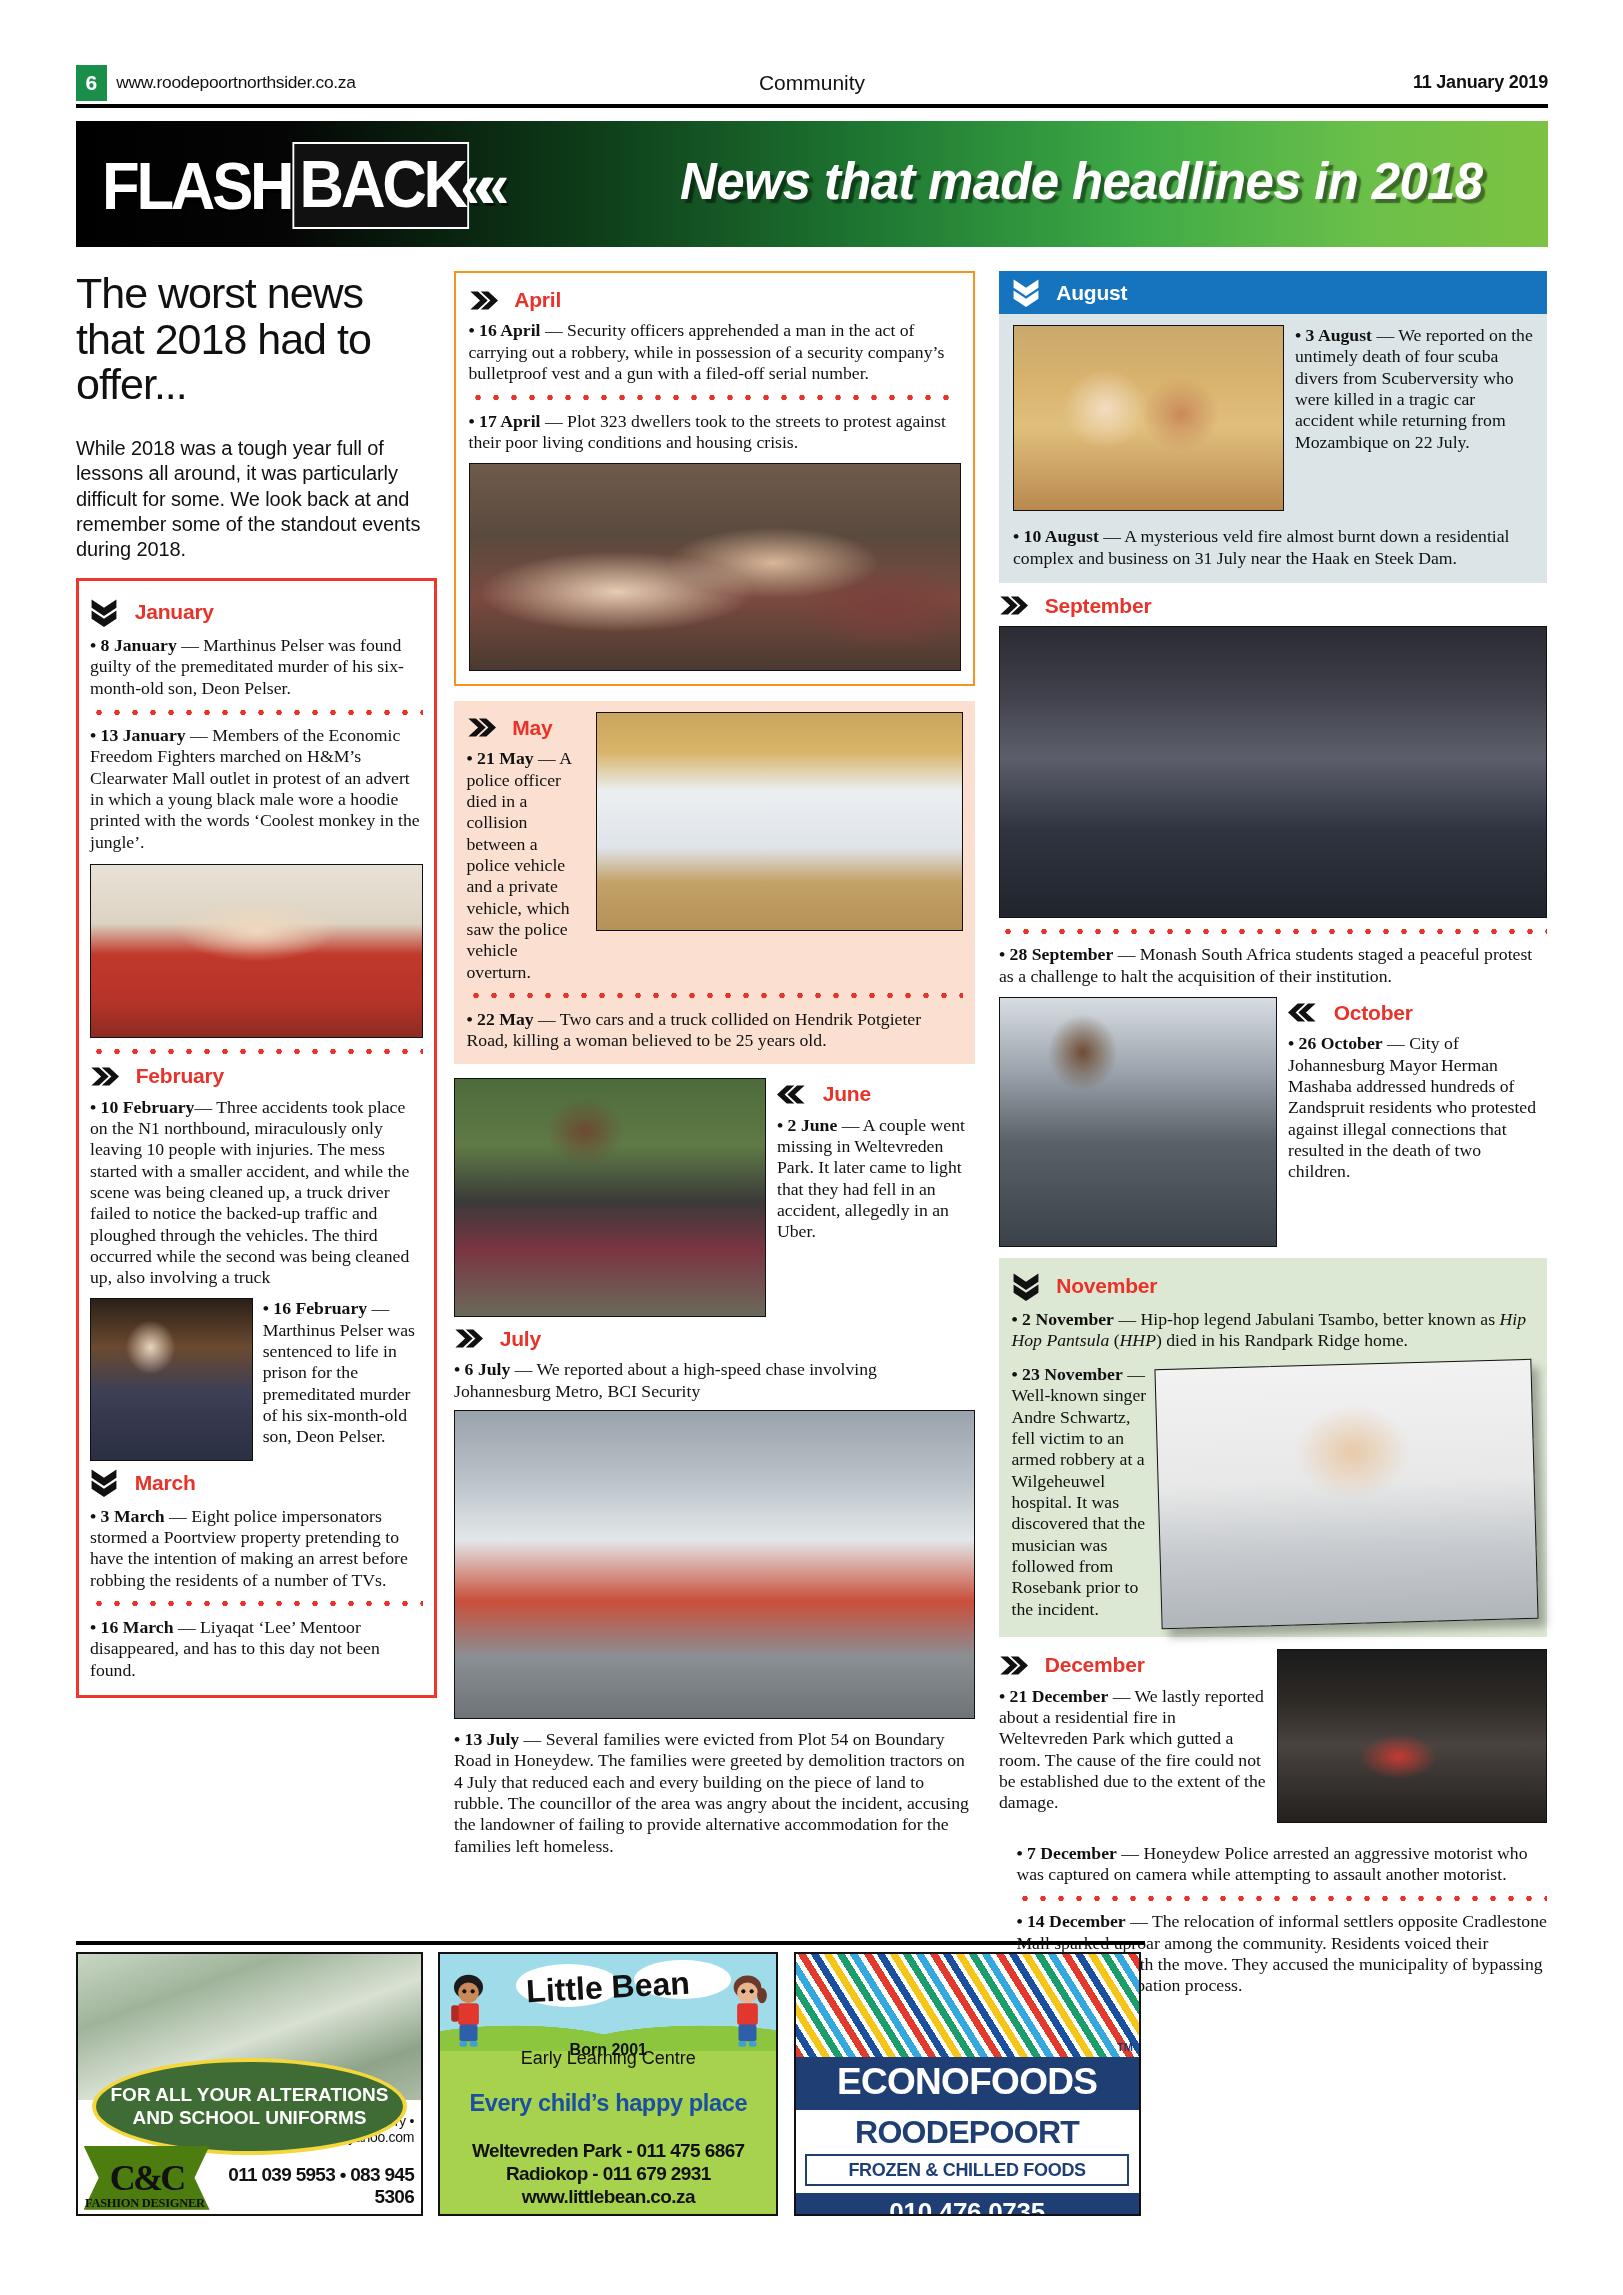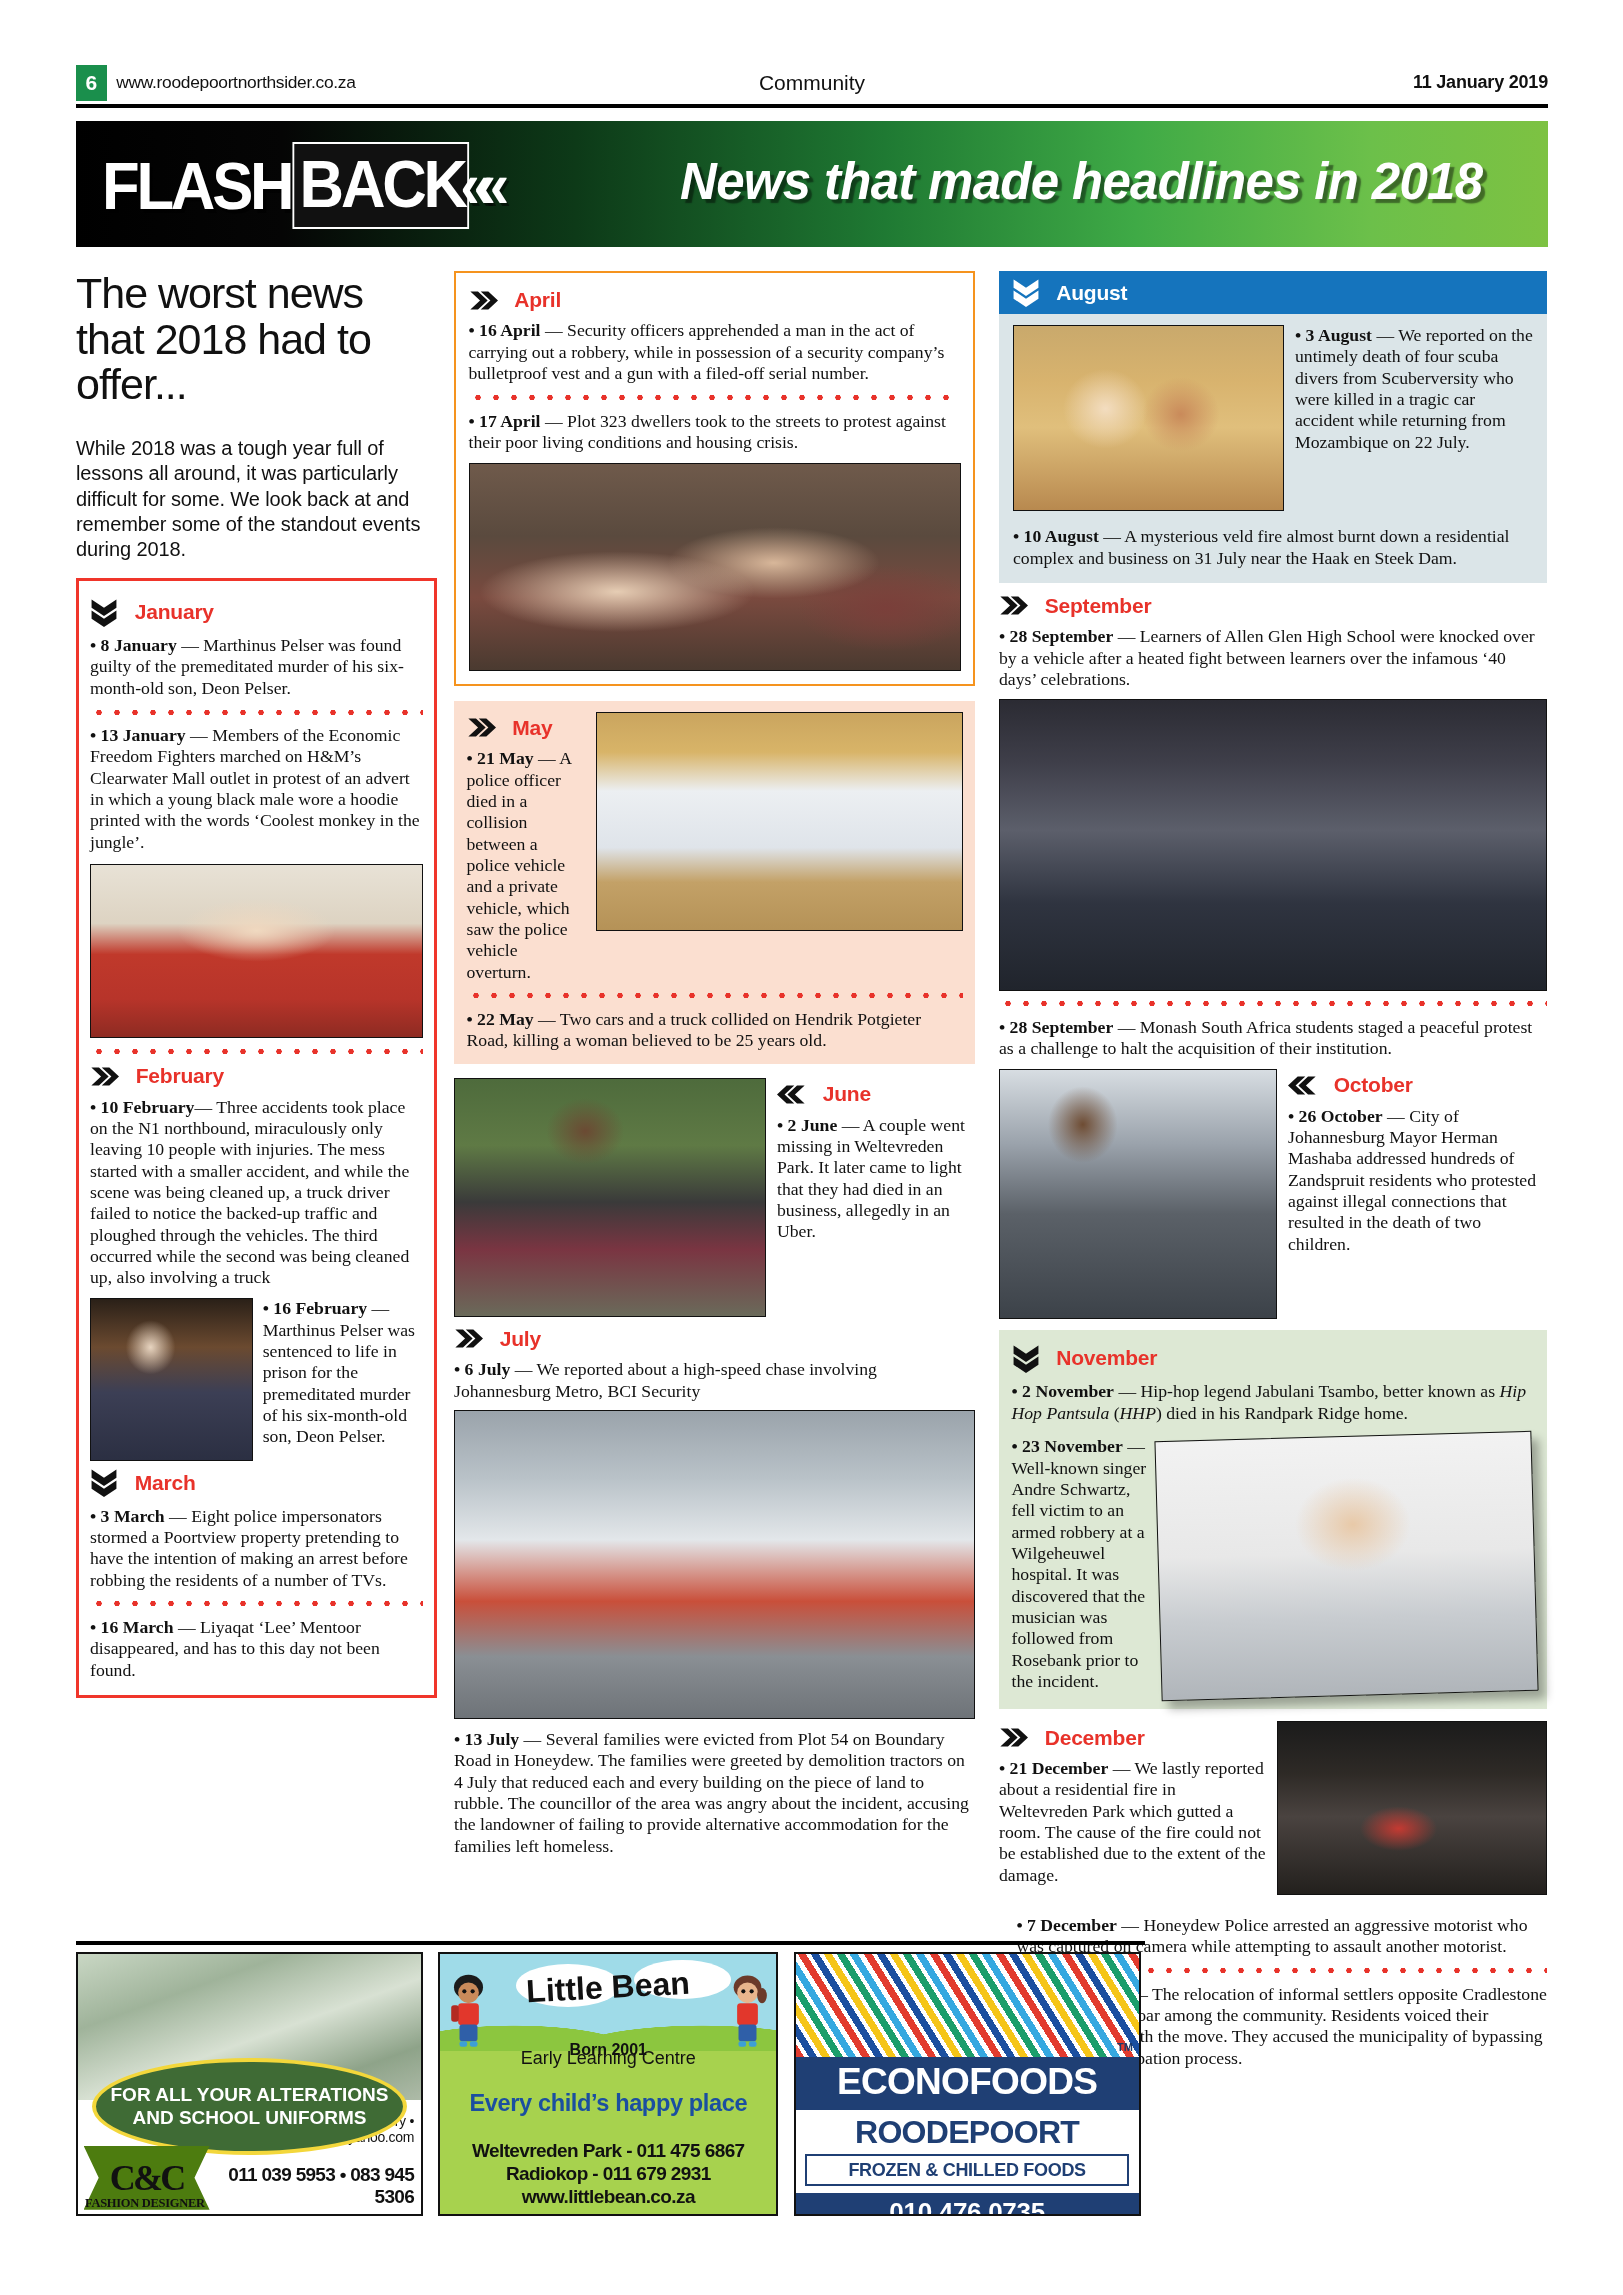--- a/index.html
+++ b/index.html
@@ -359,21 +359,21 @@
           <div style="flex:1;">
             <div class="month-head" style="justify-content:flex-start;">
               <span class="chev">
                 <svg width="29" height="21" viewBox="0 0 42 30">
                     <path d="M40 2 L26 15 L40 28 L29 28 L15 15 L29 2 Z" fill="#111"></path>
                     <path d="M25 2 L11 15 L25 28 L14 28 L0 15 L14 2 Z" fill="#111"></path>
                   </svg>
               </span>
               <span class="month-label">June</span>
             </div>
-            <p class="body-text"><b>• 2 June</b><span> — A couple went missing in Weltevreden Park. It later came to light that they had died in an business, allegedly in an Uber.</span></p>
+            <p class="body-text"><b>• 2 June</b><span> — A couple went missing in Weltevreden Park. It later came to light that they had fell in an accident, allegedly in an Uber.</span></p>
           </div>
         </div>
 
       </div>
 
       <div style="margin-top:9.7px;">
         <div class="month-head">
           <span class="chev">
             <svg width="29" height="21" viewBox="0 0 42 30">
                 <path d="M2 2 L16 15 L2 28 L13 28 L27 15 L13 2 Z" fill="#111"></path>
@@ -418,21 +418,20 @@
         <div class="month-head">
           <span class="chev">
             <svg width="29" height="21" viewBox="0 0 42 30">
                 <path d="M2 2 L16 15 L2 28 L13 28 L27 15 L13 2 Z" fill="#111"></path>
                 <path d="M17 2 L31 15 L17 28 L28 28 L42 15 L28 2 Z" fill="#111"></path>
               </svg>
           </span>
           <span class="month-label">September</span>
         </div>
 
-        <p class="body-text"><b>• 28 September</b><span> — Learners of Allen Glen High School were knocked over by a vehicle after a heated fight between learners over the infamous ‘40 days’ celebrations.</span></p>
 
         <div class="photo ph-school" style="width:100%;height:292px;margin-top:8.3px;"></div>
 
         <div class="dotsep"></div>
 
         <p class="body-text"><b>• 28 September</b><span> — Monash South Africa students staged a peaceful protest as a challenge to halt the acquisition of their institution.</span></p>
       </div>
 
       <div style="margin-top:9.7px;">
         <div style="display:flex;gap:11px;align-items:flex-start;">

